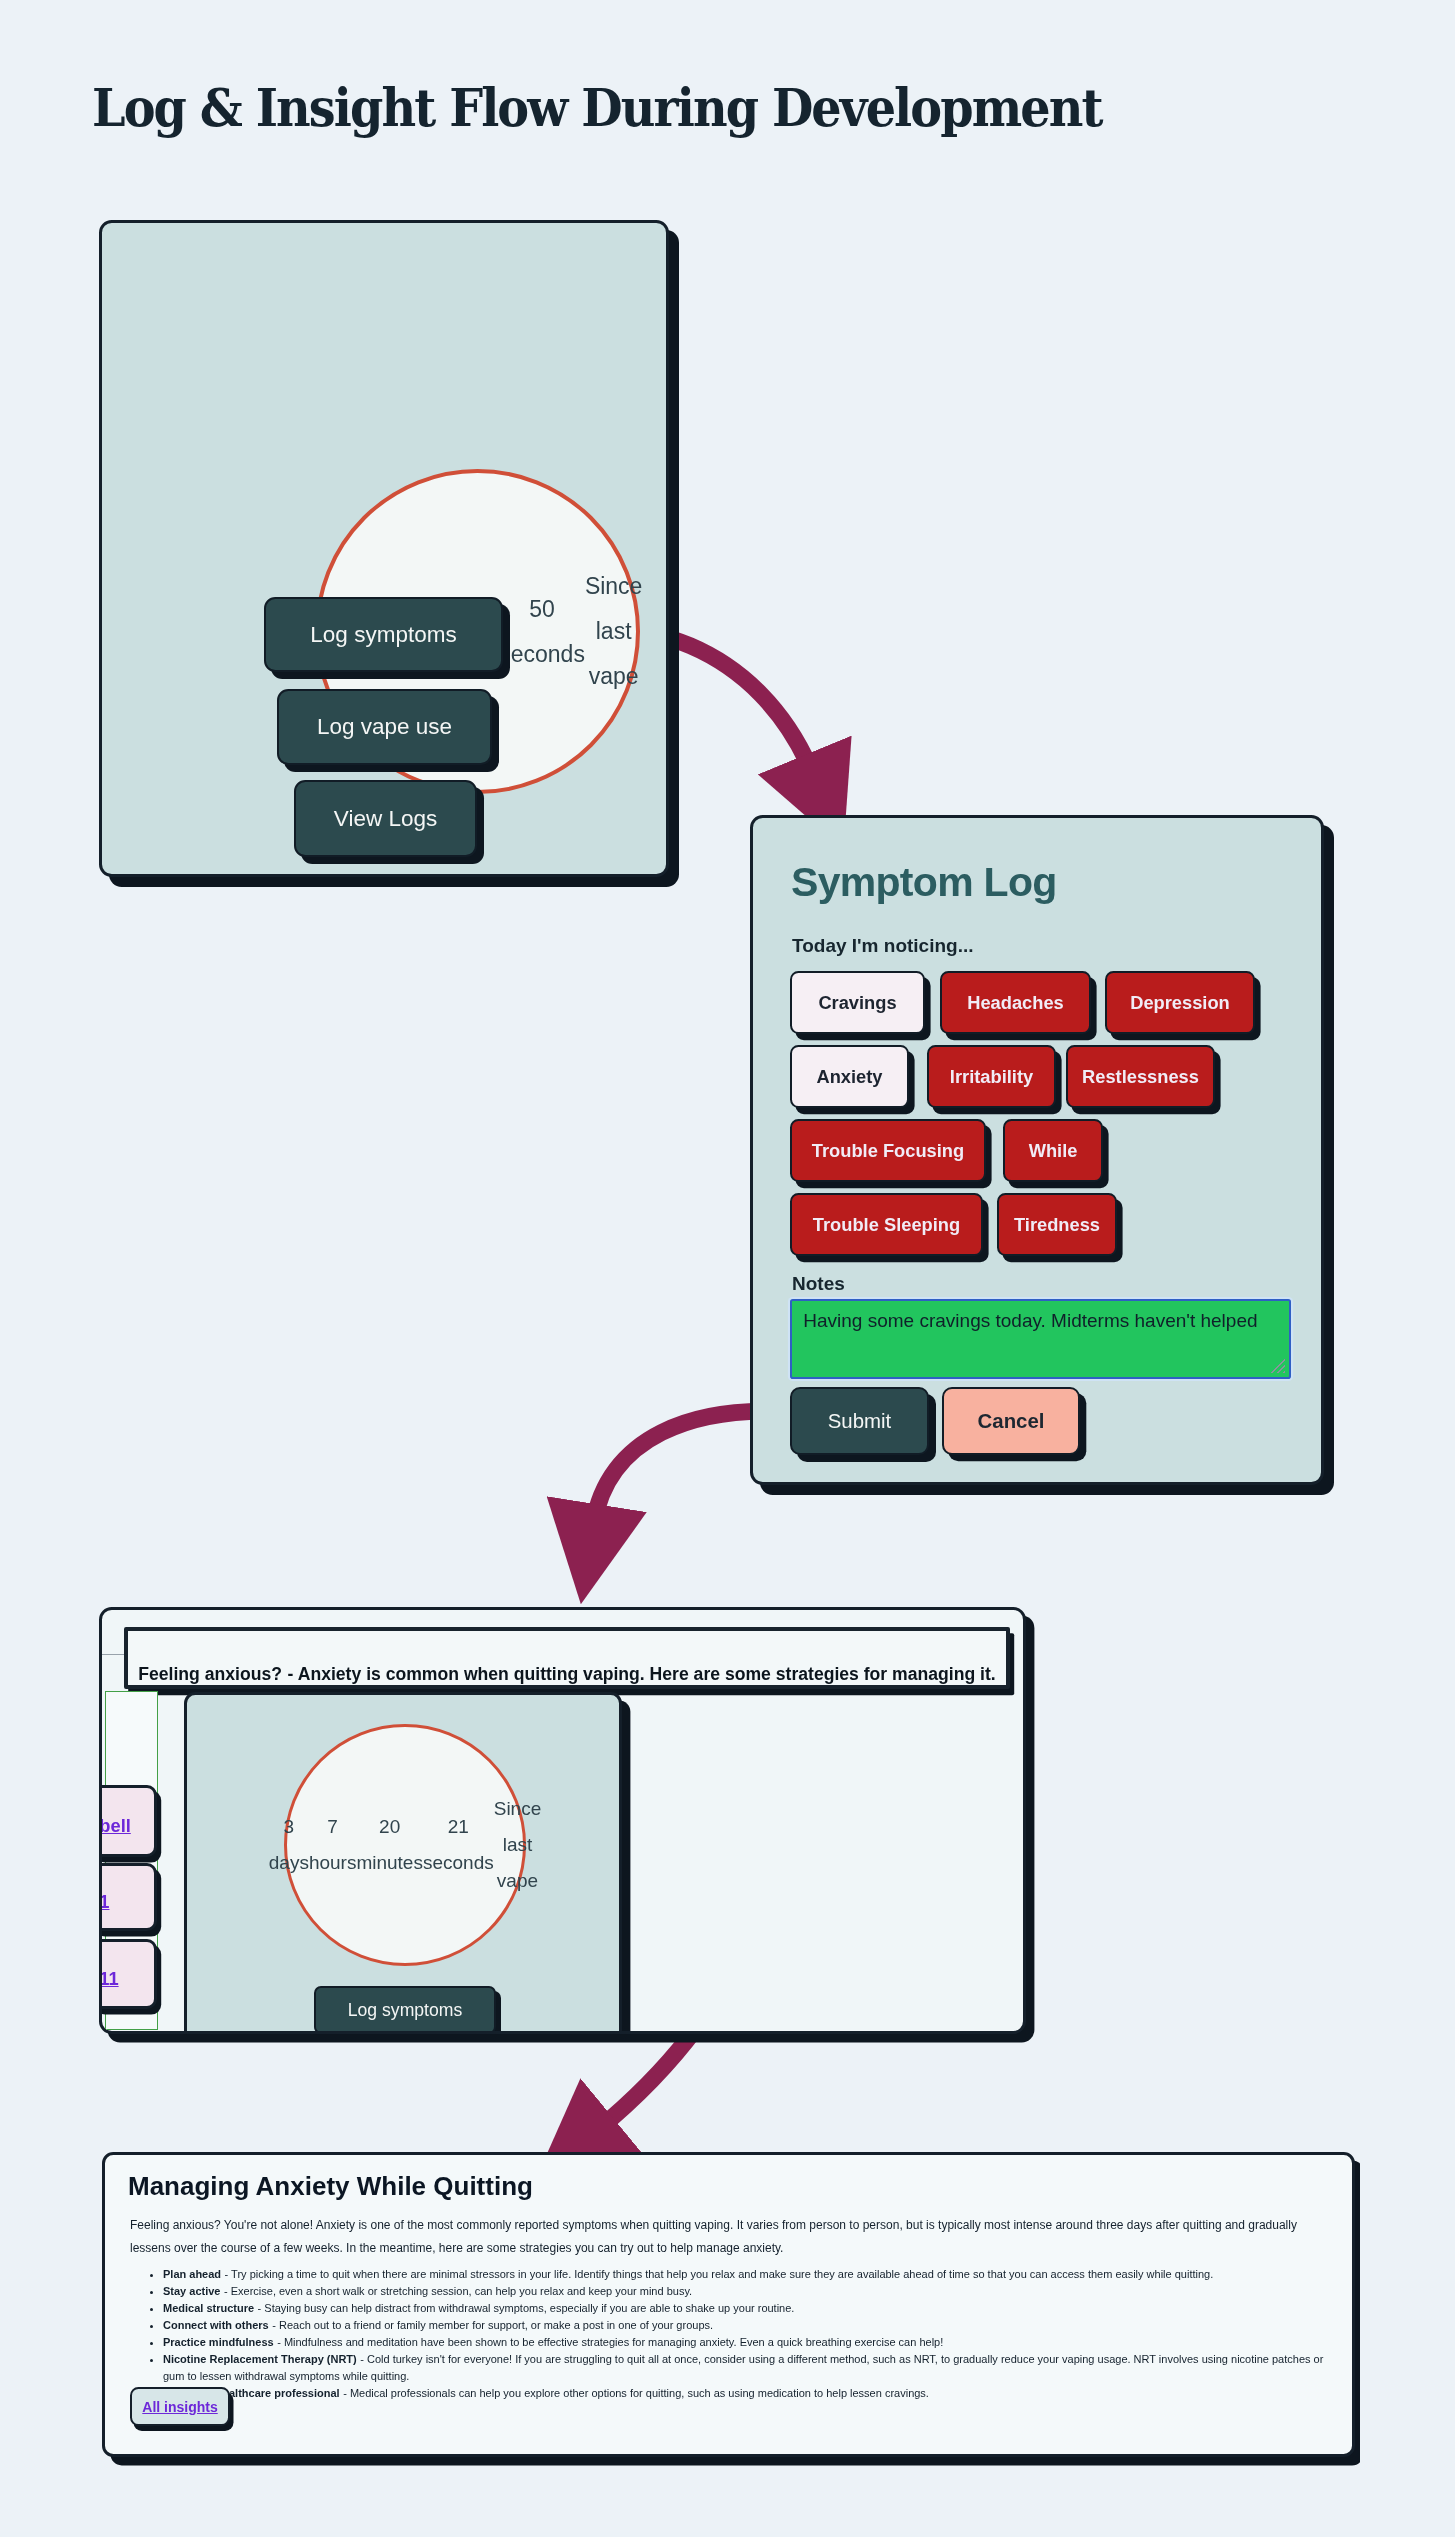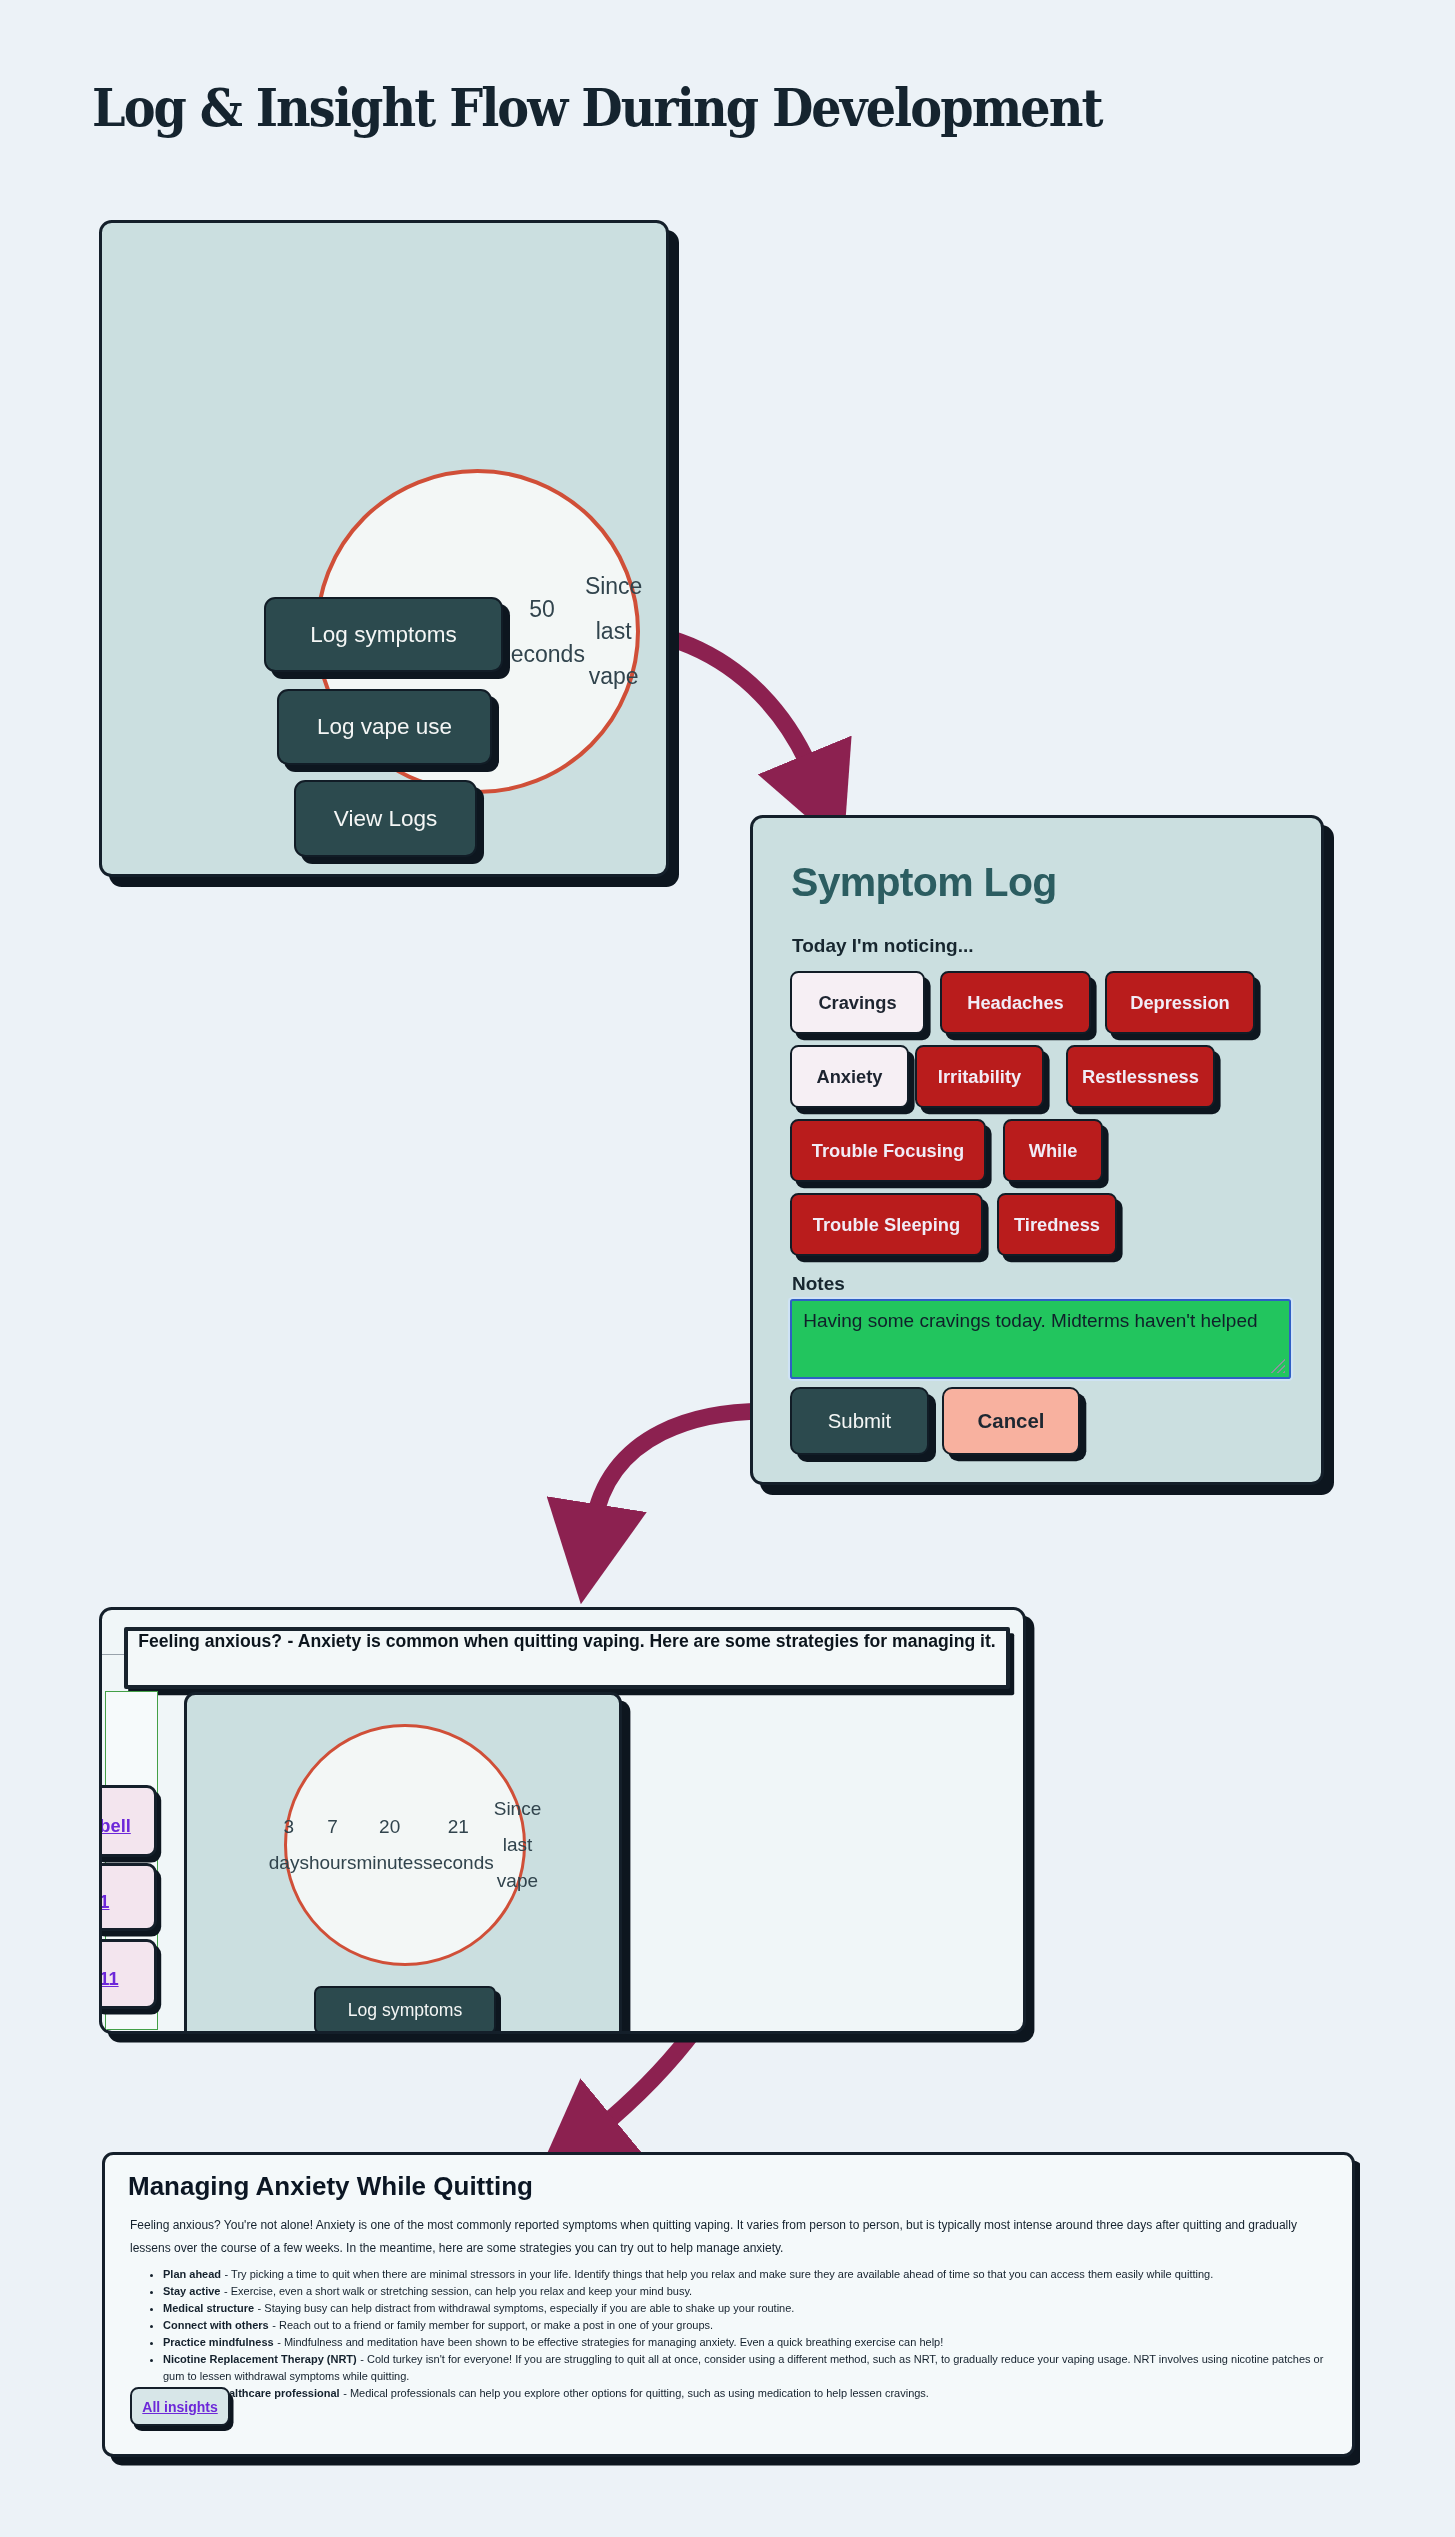--- a/index.html
+++ b/index.html
@@ -37,21 +37,21 @@
   #symptom-subtitle { position:absolute; left:39px; top:117px; font-size:19px; font-weight:600; color:#17262f; }
   .chip { position:absolute; height:63px; display:flex; align-items:center; justify-content:center;
           border:2.8px solid #111c26; border-radius:8.4px; font-size:18.3px; font-weight:600;
           box-shadow:5.6px 6.3px 0 #0d161f; cursor:pointer; white-space:nowrap; }
   .chip-dark  { background:#b91c1c; color:#f1ecf6; }
   .chip-light { background:#f6eff4; color:#1d2430; }
   #chip-0 { left:37px;  top:153px; width:135px; }
   #chip-1 { left:187px; top:153px; width:151px; }
   #chip-2 { left:352px; top:153px; width:150px; }
   #chip-3 { left:37px;  top:227px; width:119px; }
-  #chip-4 { left:162px; top:227px; width:129px;text-align:center; }
+  #chip-4 { left:174px; top:227px; width:129px;text-align:center; }
   #chip-5 { left:313px; top:227px; width:149px; }
   #chip-6 { left:37px;  top:301px; width:196px; }
   #chip-7 { left:250px; top:301px; width:100px; }
   #chip-8 { left:37px;  top:375px; width:193px; }
   #chip-9 { left:244px; top:375px; width:120px; }
   #notes-label { position:absolute; left:39px; top:455px; font-size:19px; font-weight:600; color:#17262f; }
   #notes-wrap { position:absolute; left:37px; top:481px; width:501px; height:80px; }
   #notes-input { width:100%; height:100%; resize:none; border:2.8px solid #2f5fc4; border-radius:2.8px;
           box-shadow:0 0 0 2.1px #cfe3f5; background:#22c55e; font-family:"Liberation Sans", sans-serif;
           font-size:19px; font-weight:500; color:#10202a; padding:7px 11.3px; line-height:25px; outline:none; }
@@ -62,21 +62,21 @@
   #cancel-btn { position:absolute; left:189px; top:569px; width:138px; height:68px; display:flex;
           align-items:center; justify-content:center; background:#f8b19f; color:#1d2731;
           border:2.8px solid #111c26; border-radius:10px; box-shadow:6.3px 6.3px 0 #0d161f;
           font-size:20.4px; font-weight:600; cursor:pointer; }
 
   
   #panel3 { left:99px; top:1607px; width:927px; height:427px; background:#f0f6f8; overflow:hidden;
           border:3.5px solid #141f2a; border-radius:12.7px; position:absolute; box-shadow:8.4px 8.4px 0 #0d161f; }
   #banner { position:absolute; left:22px; top:17px; width:886px; height:62px; background:#f3f8f9;
           border:4.2px solid #18232d; border-radius:2px; box-shadow:4.2px 6.3px 0 #0d161f;
-          display:flex; align-items:flex-start; justify-content:center; font-size:17.6px; color:#0c151d; }
+          display:flex; align-items:flex-end; justify-content:center; font-size:17.6px; color:#0c151d; }
   #banner .b-bold { font-weight:800; margin-right:5.6px; }
   #banner .b-rest { font-weight:600; }
   #divider-line { position:absolute; left:0; top:44px; width:22px; height:1.4px; background:#98a2ab; }
   #green-box { position:absolute; left:2.8px; top:81px; width:53px; height:339px;
           border:1.4px solid #43a047; background:#f6fafb; }
   .side-btn { position:absolute; left:-11.3px; width:66px; background:#f3e5ee; border:3.5px solid #141f2a;
           border-radius:10px; box-shadow:4.2px 5.6px 0 #0d161f; display:flex; align-items:center; cursor:pointer; }
   .side-btn a { color:#6d28d9; text-decoration:underline; font-size:18.3px; font-weight:600; padding-left:5.6px;margin-top:9px; }
   #side-btn-1 { top:175px; height:72px; }
   #side-btn-2 { top:253px; height:68px; }

